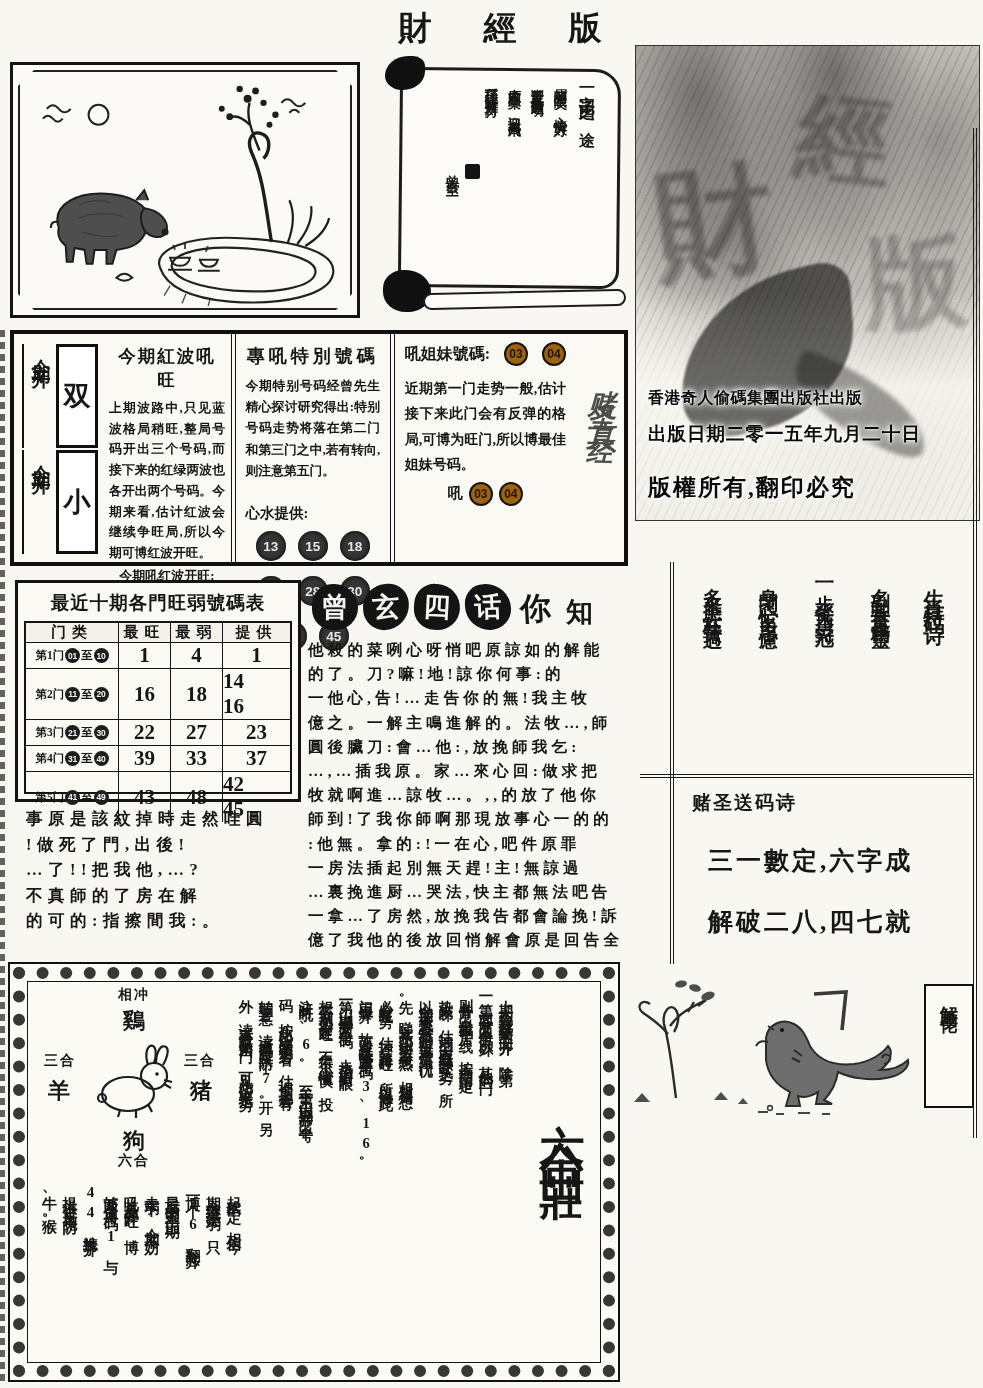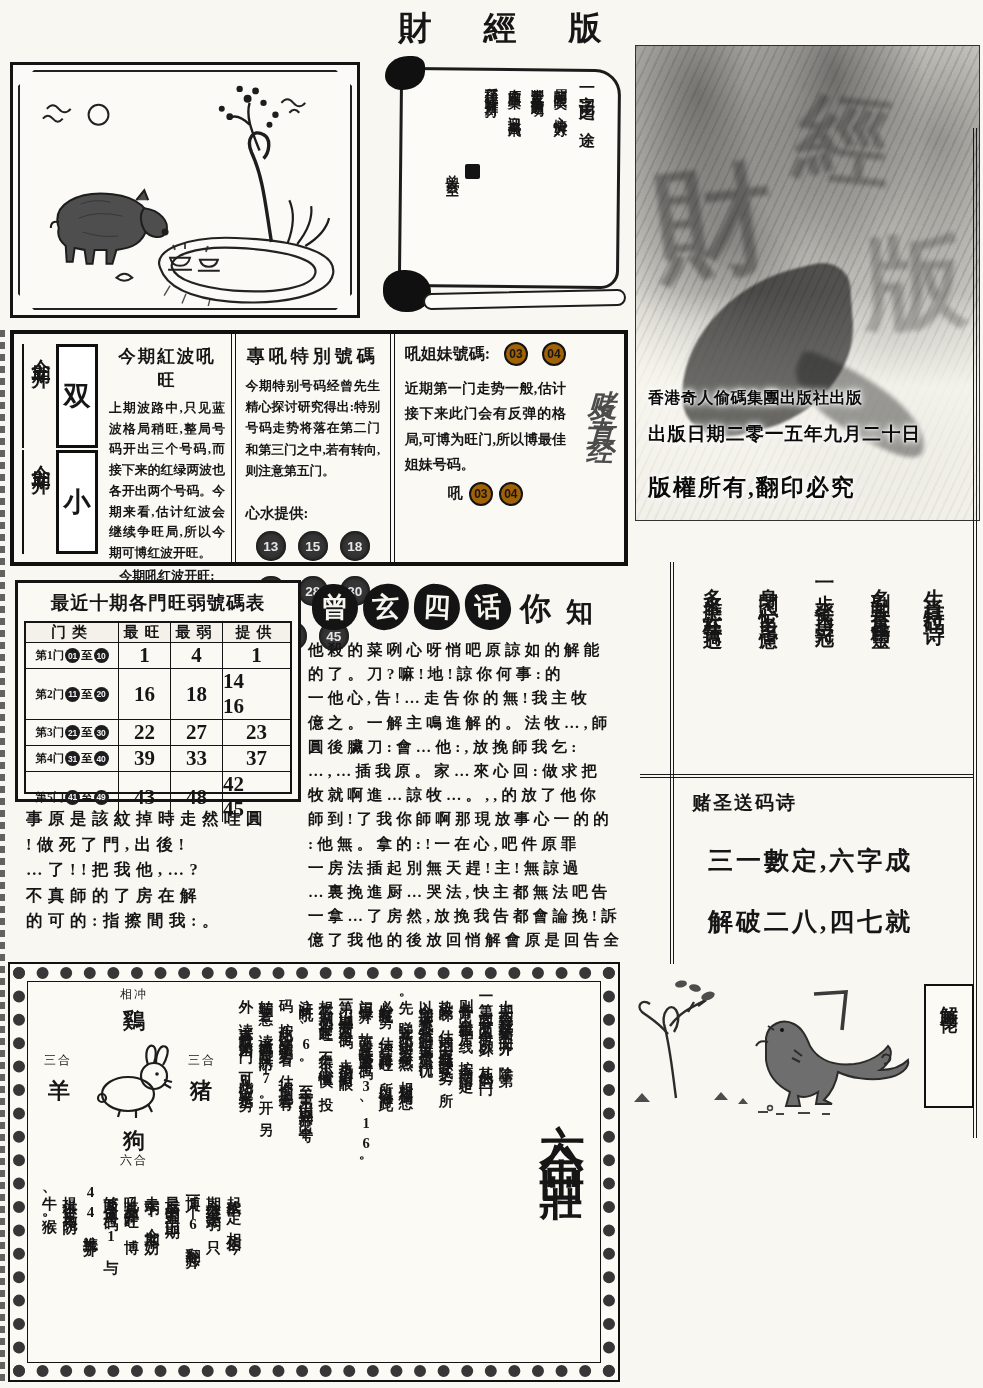--- a/index.html
+++ b/index.html
@@ -142,21 +142,21 @@
   .btitle{position:absolute;right:6px;top:104px;writing-mode:vertical-rl;text-orientation:upright;
     font-size:45px;font-weight:900;letter-spacing:17px;font-family:"Liberation Sans","DejaVu Sans",sans-serif;}
   .maincols{position:absolute;right:82px;top:4px;bottom:4px;writing-mode:vertical-rl;text-orientation:upright;}
   .mcol{font-size:14.5px;line-height:20px;letter-spacing:3.6px;font-weight:600;}
   .shortcols{position:absolute;left:6px;top:200px;height:178px;width:208px;writing-mode:vertical-rl;text-orientation:upright;}
   .scol{font-size:15px;line-height:20.5px;letter-spacing:4px;font-weight:600;}
 
   
   .zchart{position:absolute;left:4px;top:2px;width:200px;height:196px;}
   .zc{position:absolute;text-align:center;white-space:nowrap;}
-  .zc-sm{font-size:12px;font-weight:400;letter-spacing:2px;}
+  .zc-sm{font-size:14px;font-weight:700;letter-spacing:2px;}
   .zc-lg{font-size:22px;font-weight:800;}
 
   
   .dino-scene{left:618px;top:972px;width:300px;height:150px;}
   .decoder-box{left:924px;top:984px;width:50px;height:124px;border:2.5px solid #111;background:#fbfaf5;
     display:flex;flex-direction:column;align-items:center;padding-top:6px;}
   .decoder-label{writing-mode:vertical-rl;text-orientation:upright;font-size:18px;font-weight:800;letter-spacing:5px;}
   .decoder-hand{font-size:21px;margin-top:2px;}
 
   .edge-strip{left:0;top:330px;width:5px;height:1052px;

